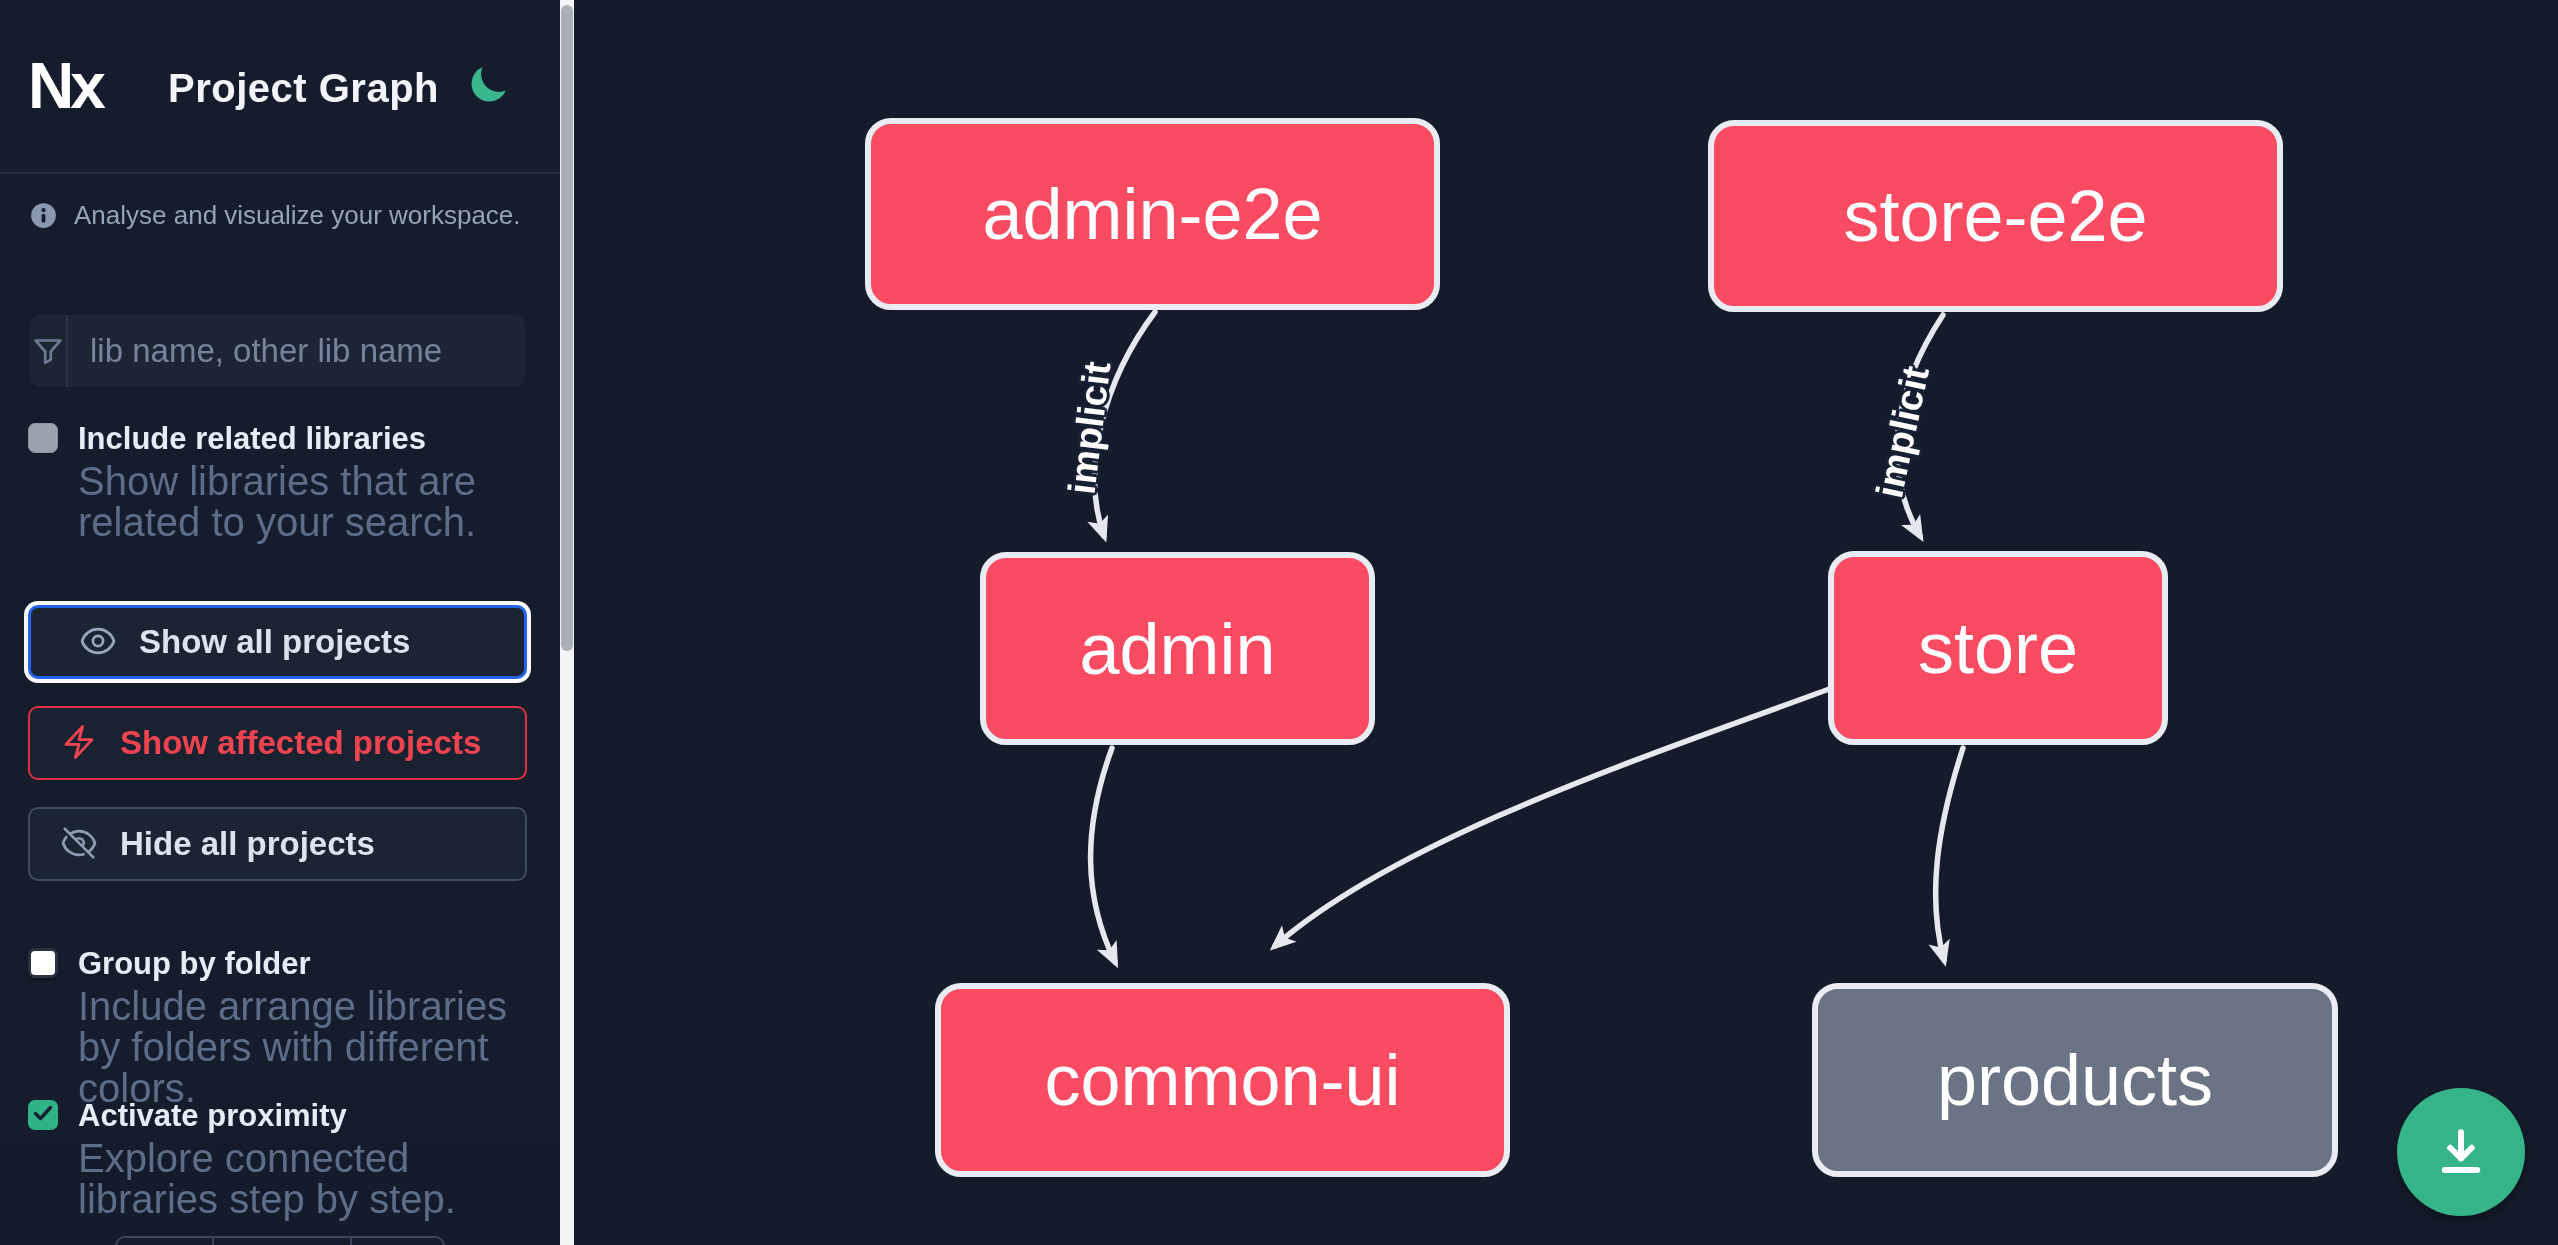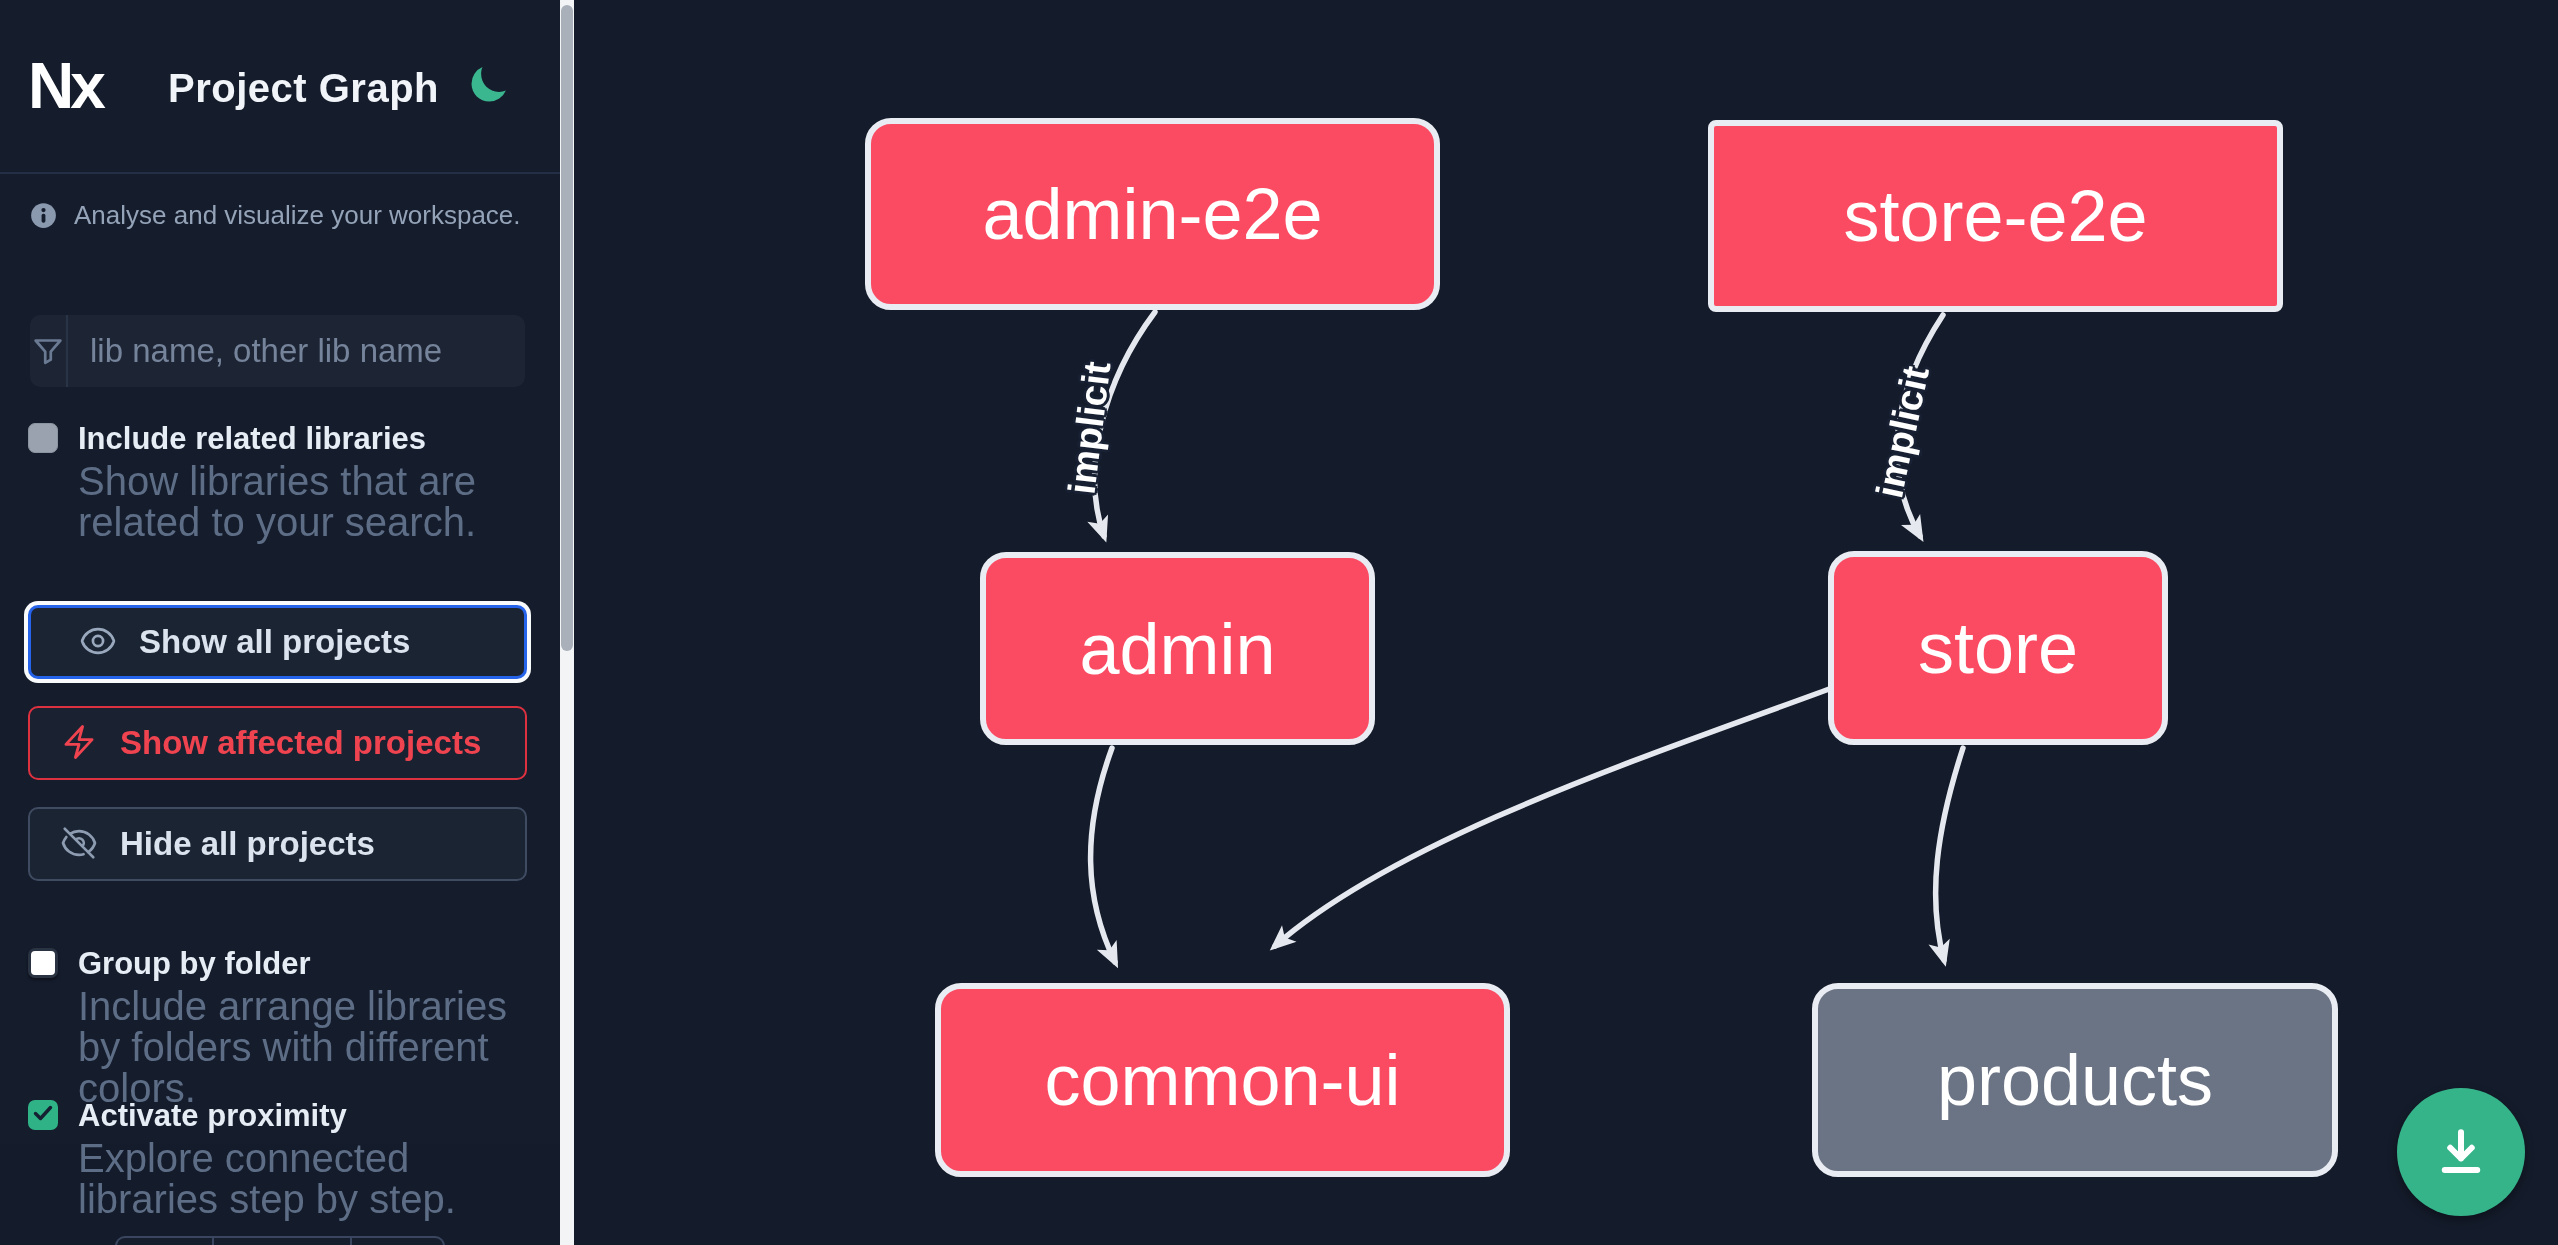--- a/index.html
+++ b/index.html
@@ -210,21 +210,21 @@
       <path d="M1832,688 C1650,755 1398,838 1275,946" marker-end="url(#arrow)"></path>
       <path d="M1963,748 C1937,828 1927,896 1944,960" marker-end="url(#arrow)"></path>
     </g>
   </svg>
 
   <div class="edge-label" style="left:1090px; top:428px; transform:translate(-50%,-50%) rotate(-83deg);">implicit</div>
   <div class="edge-label" style="left:1903px; top:432px; transform:translate(-50%,-50%) rotate(-78deg);">implicit</div>
 
   <div class="node node-affected" style="left:865px; top:118px; width:575px; height:192px;">admin-e2e</div>
 
-  <div class="node node-affected" style="left:1708px; top:120px; width:575px; height:192px;border-radius:8px;">store-e2e</div>
+  <div class="node node-affected" style="left:1708px; top:120px; width:575px; height:192px;">store-e2e</div>
 
   <div class="node node-affected" style="left:980px; top:552px; width:395px; height:193px;">admin</div>
 
   <div class="node node-affected" style="left:1828px; top:551px; width:340px; height:194px;">store</div>
 
   <div class="node node-affected" style="left:935px; top:983px; width:575px; height:194px;">common-ui</div>
 
   <div class="node node-normal" style="left:1812px; top:983px; width:526px; height:194px;">products</div>
 
   <button class="fab">

